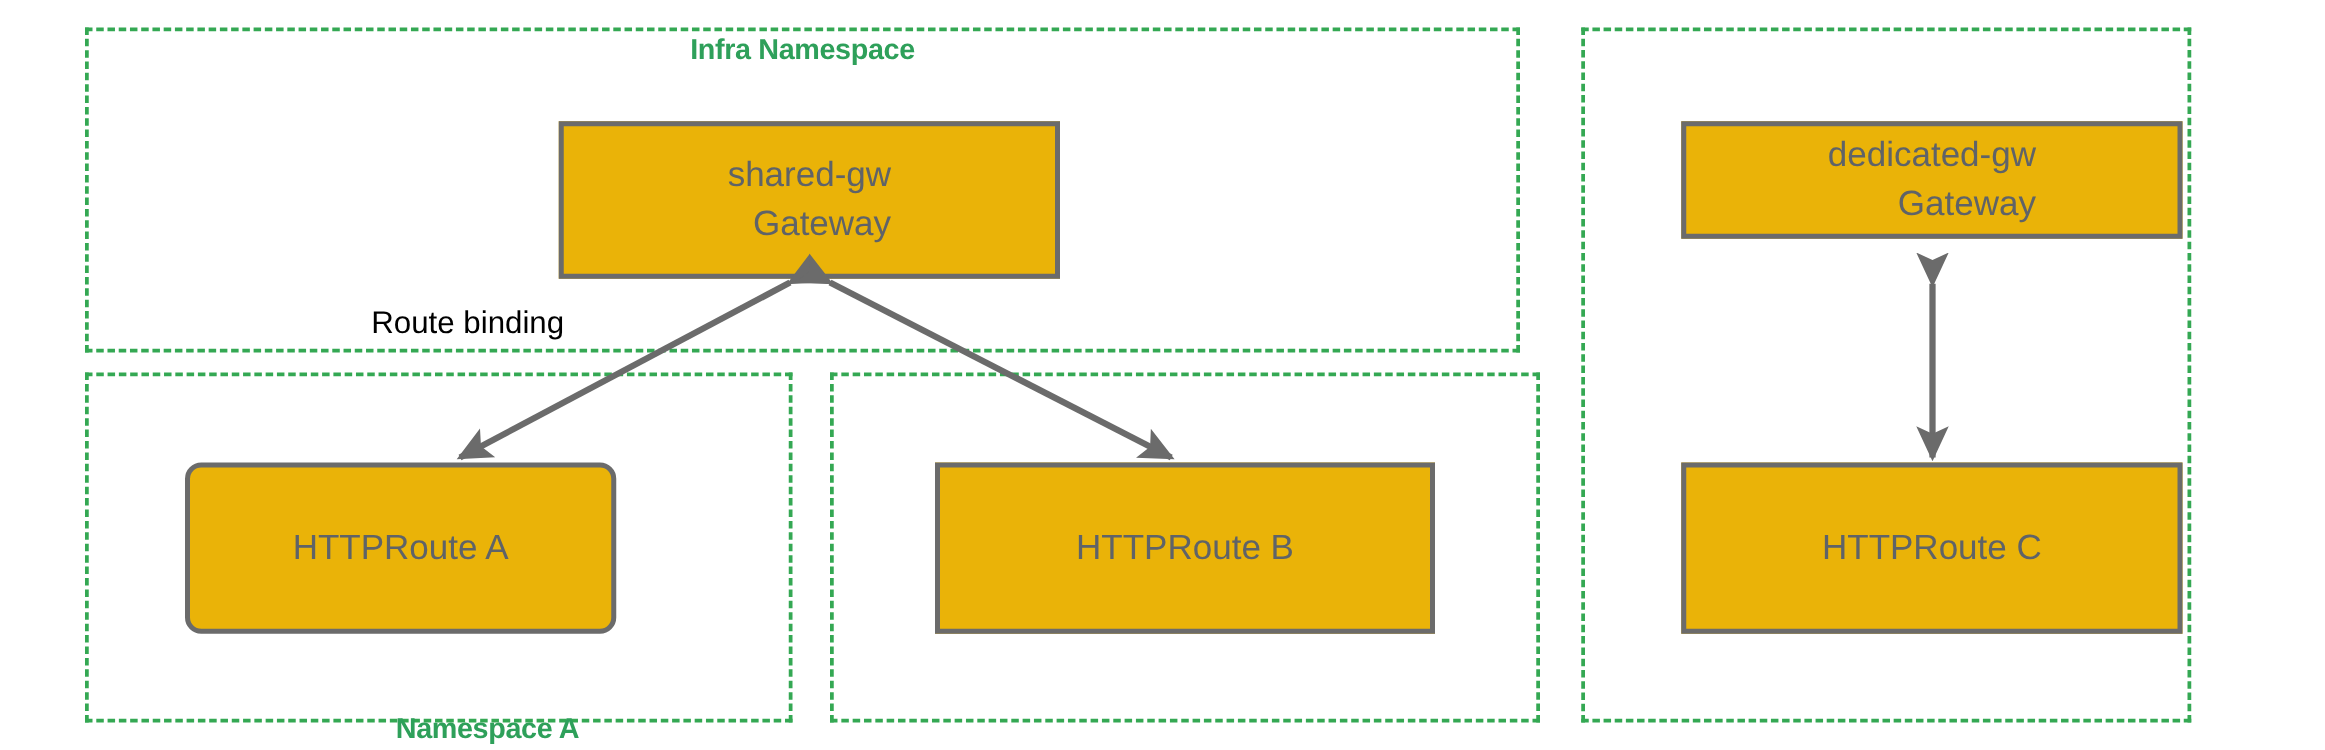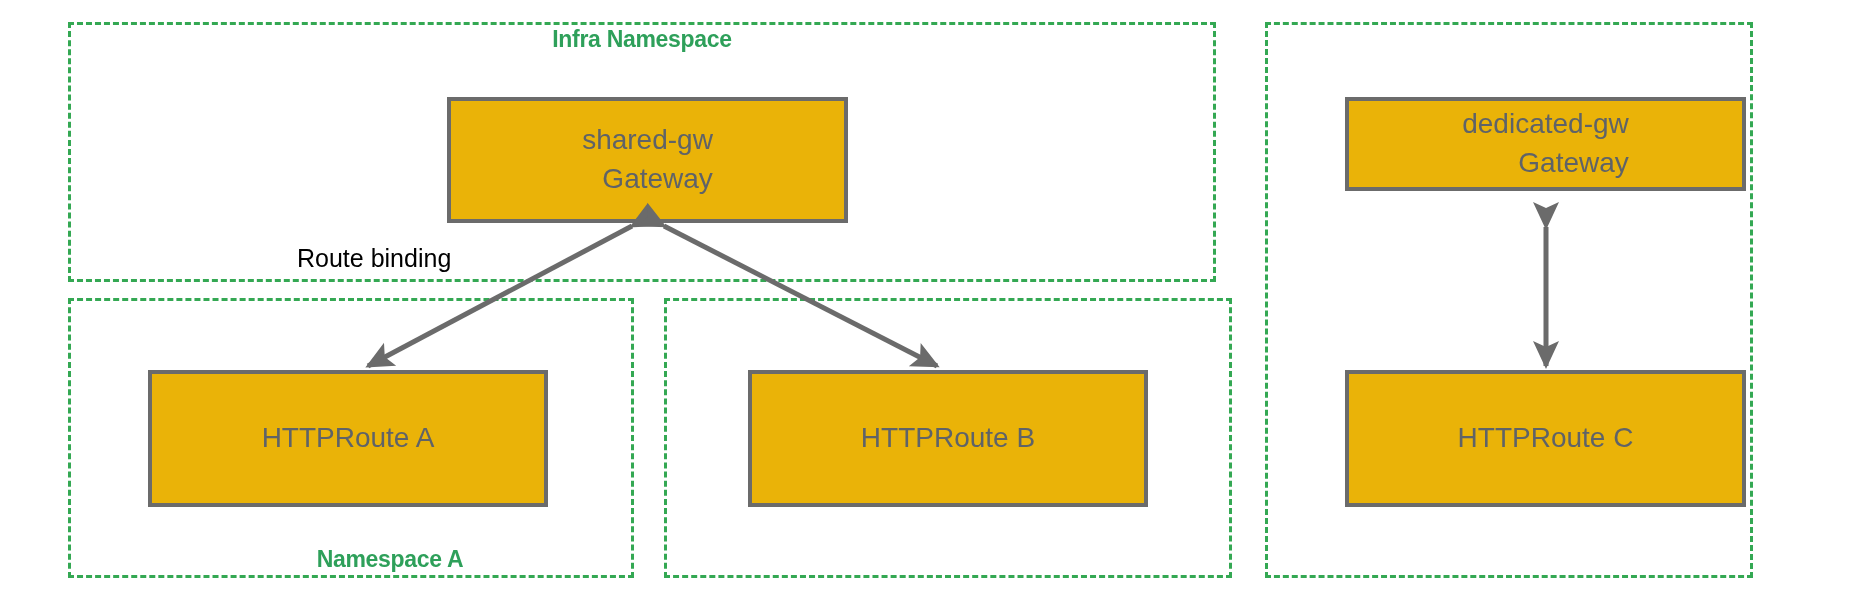--- a/index.html
+++ b/index.html
@@ -81,31 +81,31 @@
   <div class="ns-box" style="left:68px; top:22px; width:1148px; height:260px;"></div>
 
   <div class="ns-box" style="left:68px; top:298px; width:566px; height:280px;"></div>
 
   <div class="ns-box" style="left:664px; top:298px; width:568px; height:280px;"></div>
 
   <div class="ns-box" style="left:1265px; top:22px; width:488px; height:556px;"></div>
 
   <div class="ns-label" style="left:68px; top:28px; width:1148px;">Infra Namespace</div>
 
-  <div class="ns-label" style="left:68px; top:548px; width:644px;text-align:center;">Namespace A</div>
+  <div class="ns-label" style="left:68px; top:571px; width:644px;text-align:center;">Namespace A</div>
 
 
 
   <div class="res-box" style="left:447px; top:97px; width:401px; height:126px;">shared-gw
 Gateway</div>
 
   <div class="res-box" style="left:1345px; top:97px; width:401px; height:94px;">dedicated-gw
 Gateway</div>
 
-  <div class="res-box" style="left:148px; top:370px; width:400px; height:137px;">HTTPRoute A</div>
+  <div class="res-box" style="left:148px; top:370px; width:345px; height:137px;border-radius:13px;">HTTPRoute A</div>
 
   <div class="res-box" style="left:748px; top:370px; width:400px; height:137px;">HTTPRoute B</div>
 
   <div class="res-box" style="left:1345px; top:370px; width:401px; height:137px;">HTTPRoute C</div>
 
   <div class="edge-label" style="left:297px; top:246px;">Route binding</div>
 
   <svg id="arrows" viewBox="0 0 1860 600" xmlns="http://www.w3.org/2000/svg">
     <defs>
       <marker id="ah" markerWidth="6" markerHeight="6" refX="5.0" refY="3" orient="auto" markerUnits="strokeWidth">

